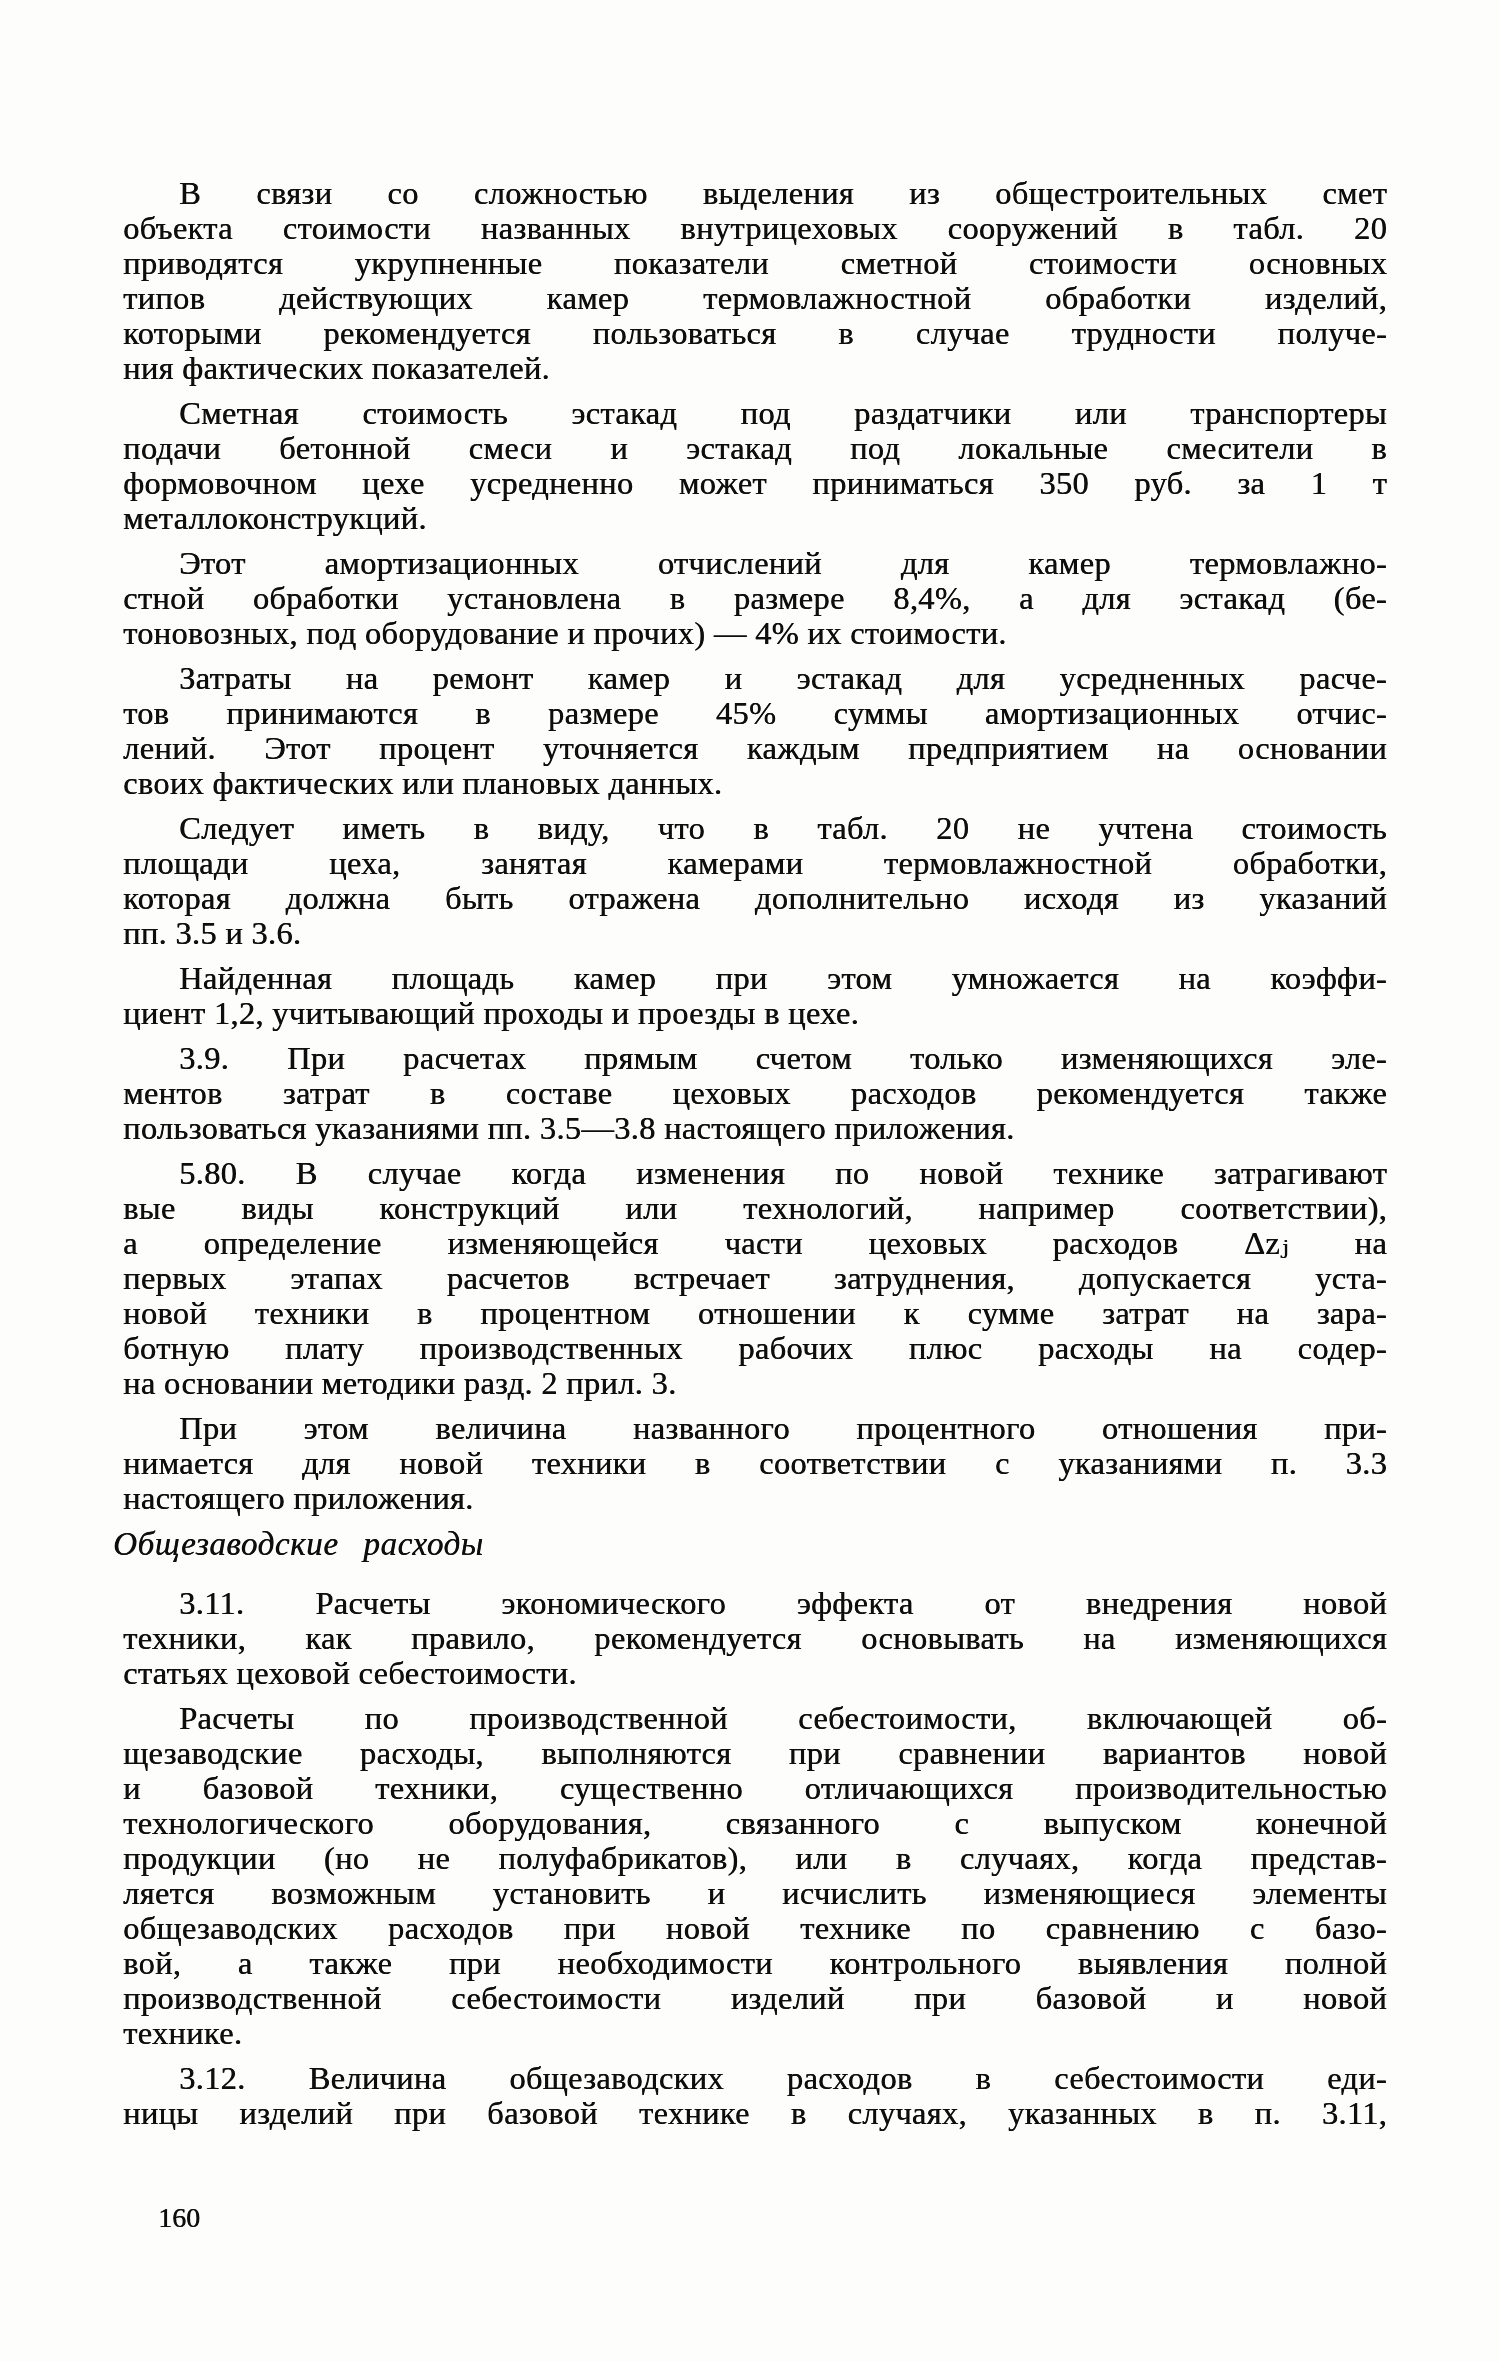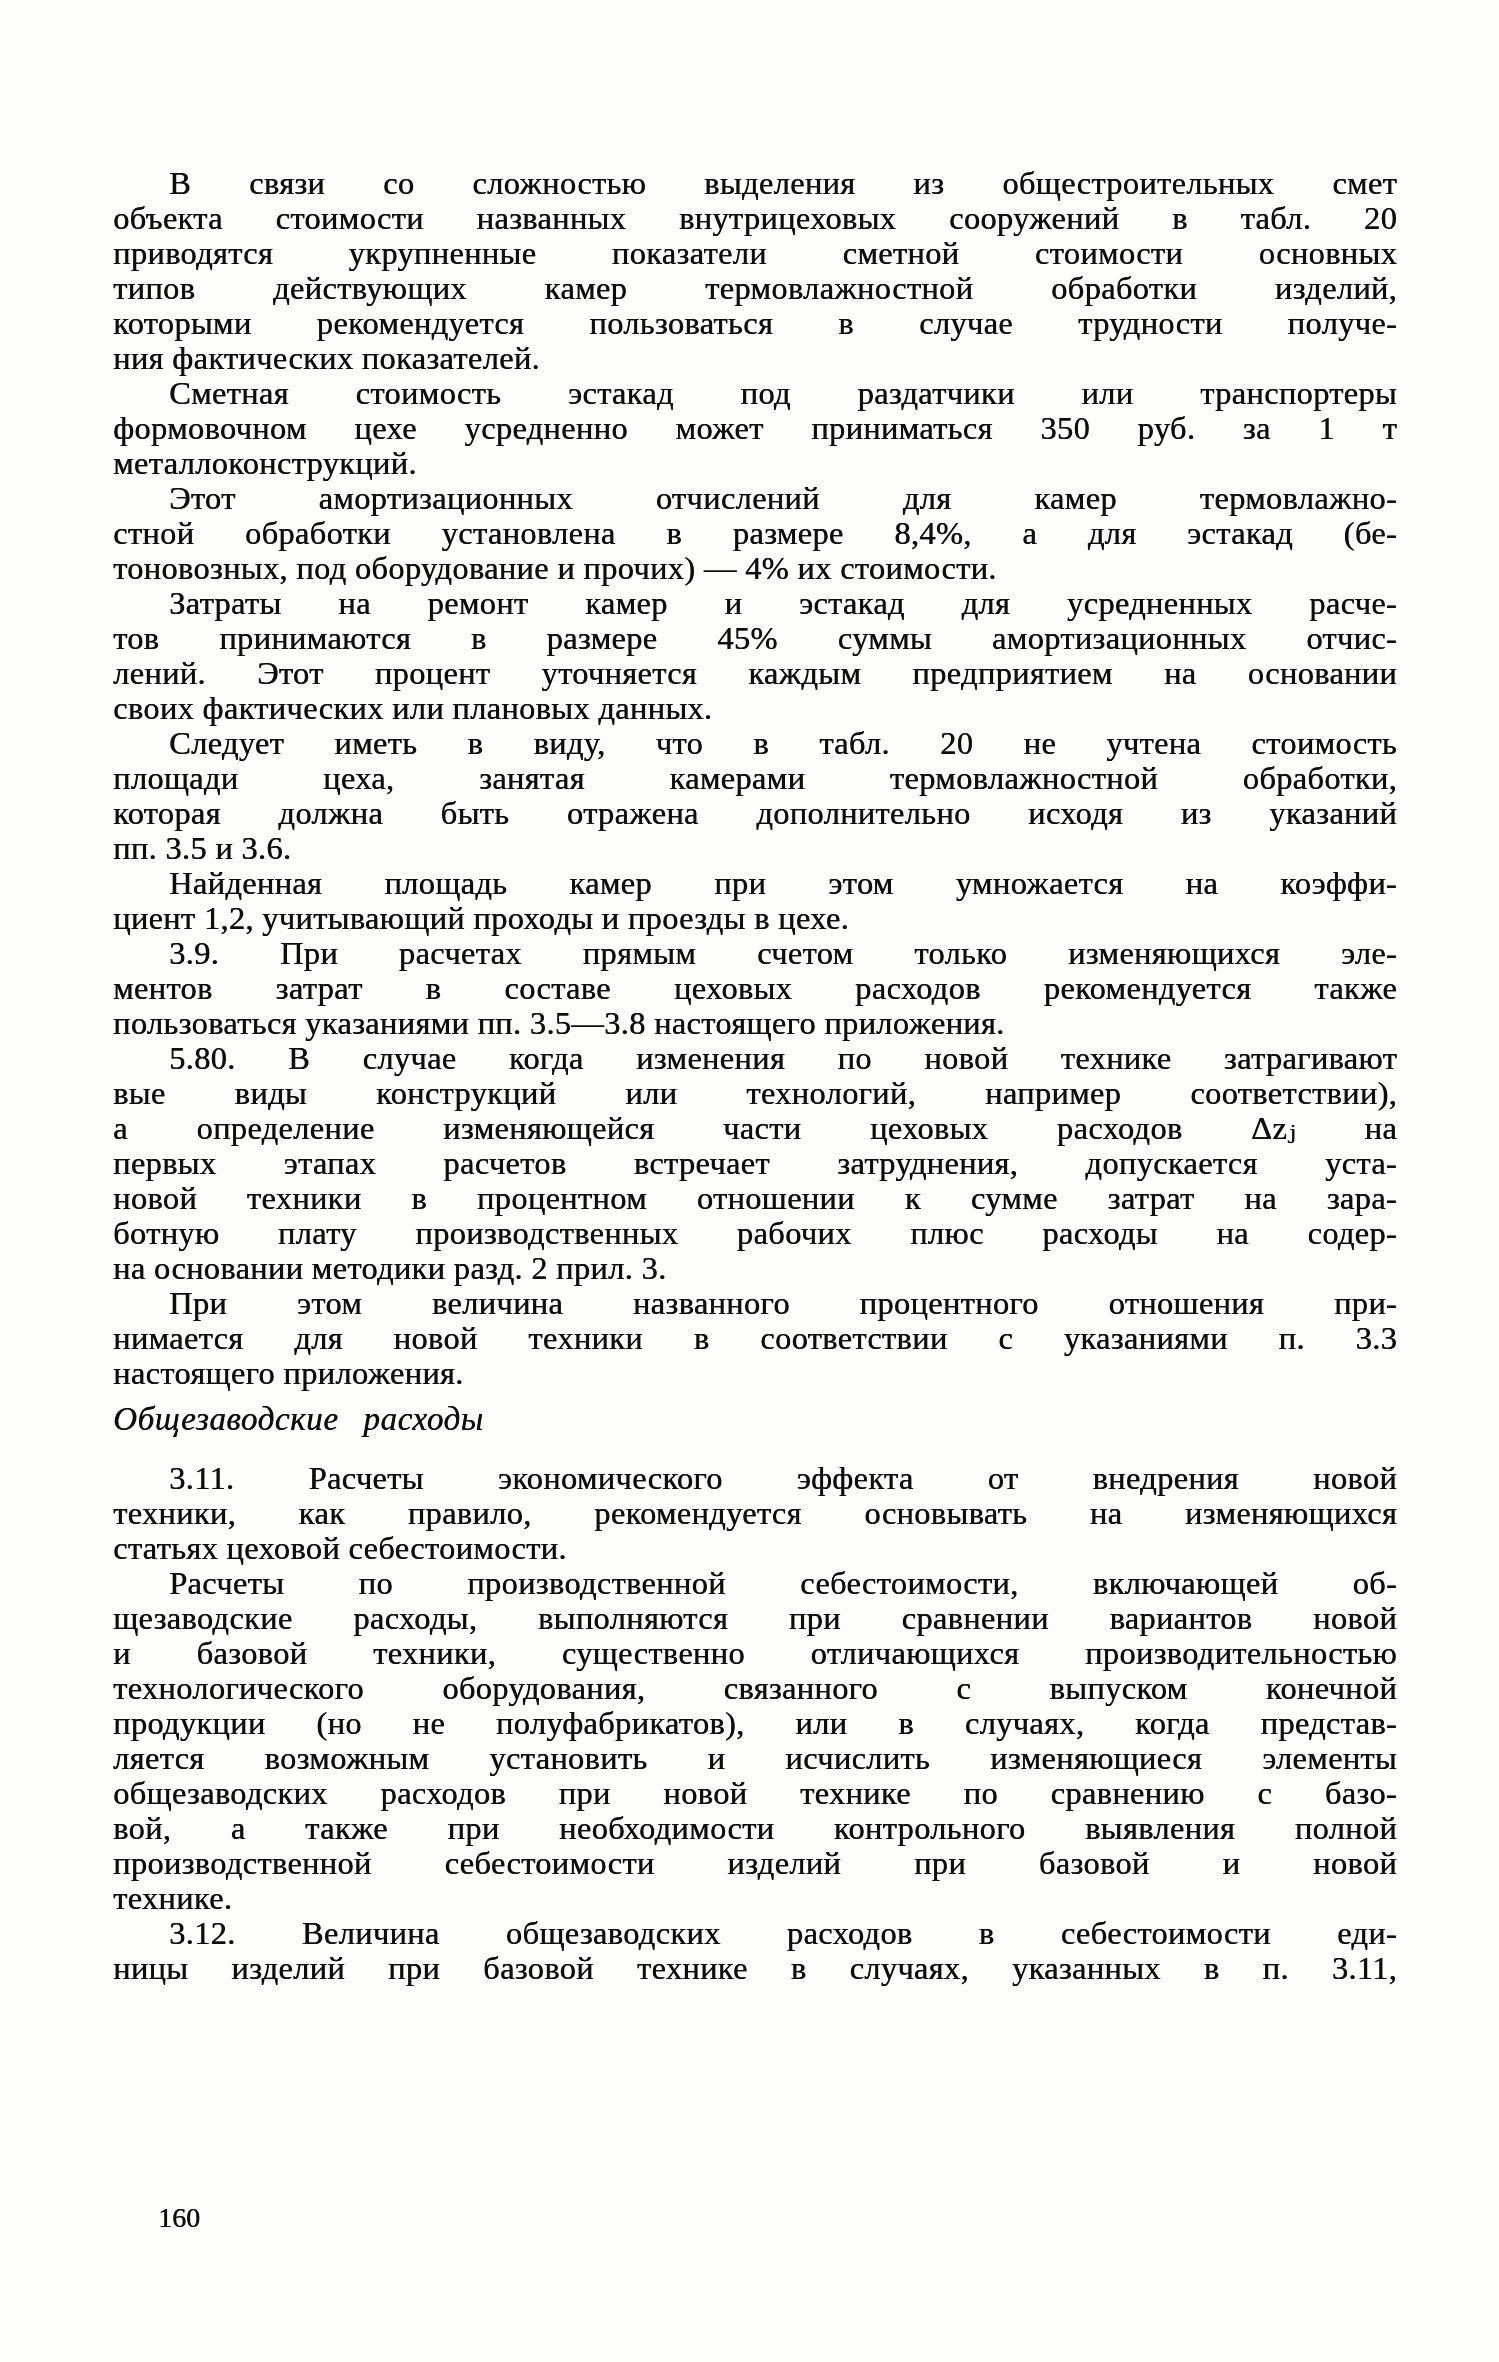--- a/index.html
+++ b/index.html
@@ -15,21 +15,21 @@
     background: #fdfdfb;
     color: #0e0e0e;
     overflow: hidden;
     text-shadow: 0.45px 0.3px 0 currentColor; 
   }
   .text-block {
     position: absolute;
     left: 113px; top: 166px;
     width: 1284px;
   }
-  .paragraph { margin: 0; }
+  .paragraph { margin: 10px; }
   .line {
     font-size: 32.5px;
     line-height: 35px;
     letter-spacing: 0.3px;
     text-align: justify;
     text-align-last: justify;
   }
   .paragraph .line:first-child { text-indent: 56px; }
   .paragraph .line:last-child { text-align-last: left; }
   .paragraph.continued .line:last-child { text-align-last: justify; }
@@ -58,20 +58,21 @@
       <div class="paragraph">
         <div class="line">В связи со сложностью выделения из общестроительных смет</div>
         <div class="line">объекта стоимости названных внутрицеховых сооружений в табл. 20</div>
         <div class="line">приводятся укрупненные показатели сметной стоимости основных</div>
         <div class="line">типов действующих камер термовлажностной обработки изделий,</div>
         <div class="line">которыми рекомендуется пользоваться в случае трудности получе-</div>
         <div class="line">ния фактических показателей.</div>
       </div>
       <div class="paragraph">
         <div class="line">Сметная стоимость эстакад под раздатчики или транспортеры</div>
+        <div class="line">подачи бетонной смеси и эстакад под локальные смесители в</div>
         <div class="line">формовочном цехе усредненно может приниматься 350 руб. за 1 т</div>
         <div class="line">металлоконструкций.</div>
       </div>
       <div class="paragraph">
         <div class="line">Этот амортизационных отчислений для камер термовлажно-</div>
         <div class="line">стной обработки установлена в размере 8,4%, а для эстакад (бе-</div>
         <div class="line">тоновозных, под оборудование и прочих) — 4% их стоимости.</div>
       </div>
       <div class="paragraph">
         <div class="line">Затраты на ремонт камер и эстакад для усредненных расче-</div>

